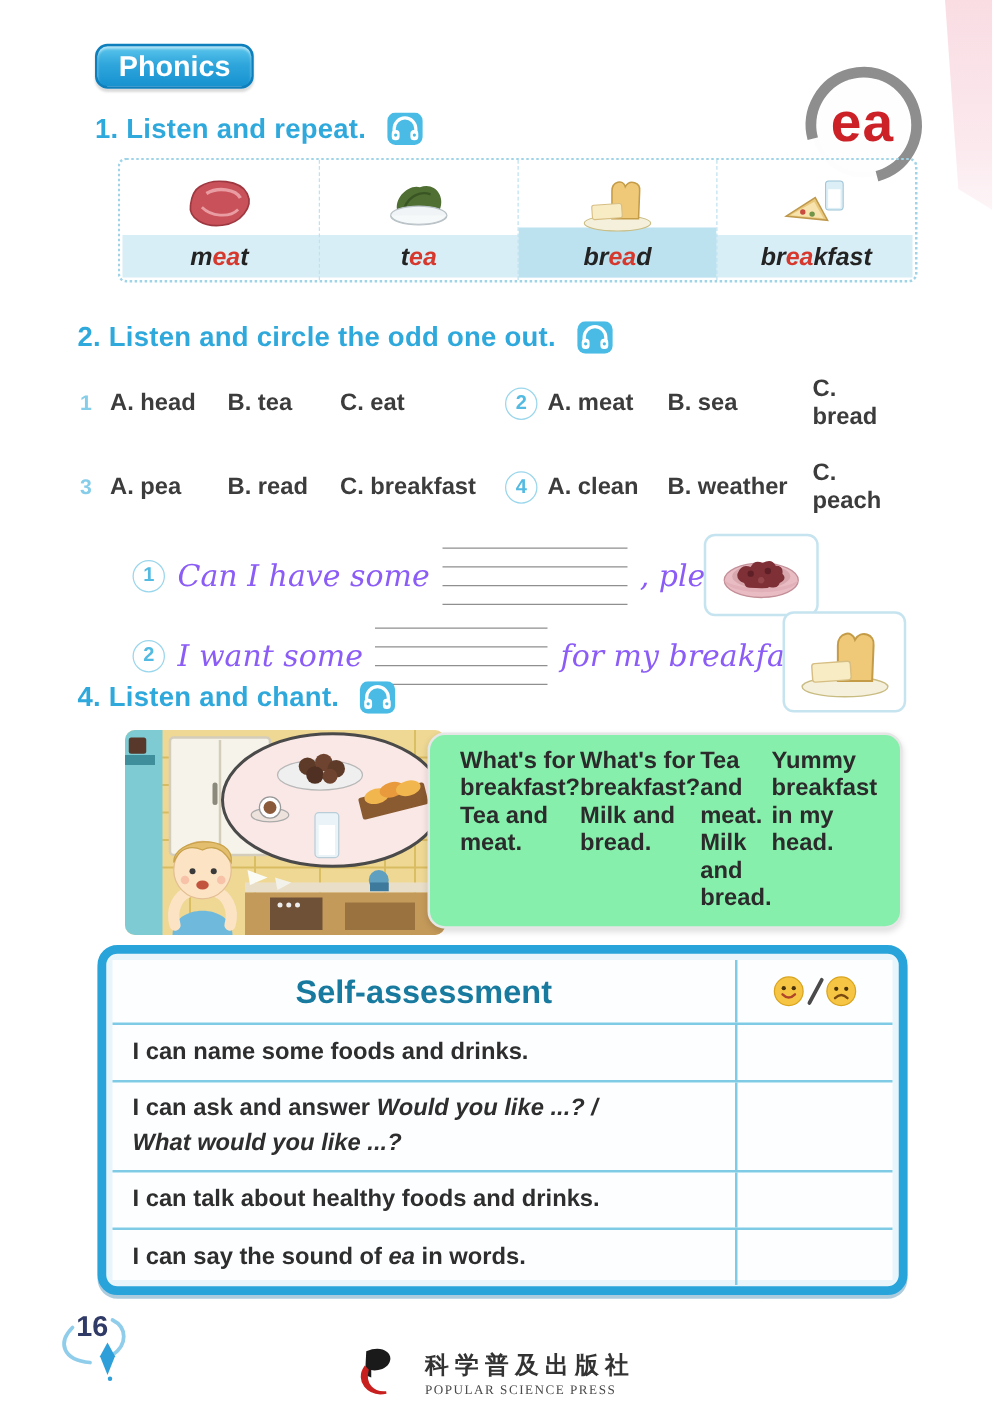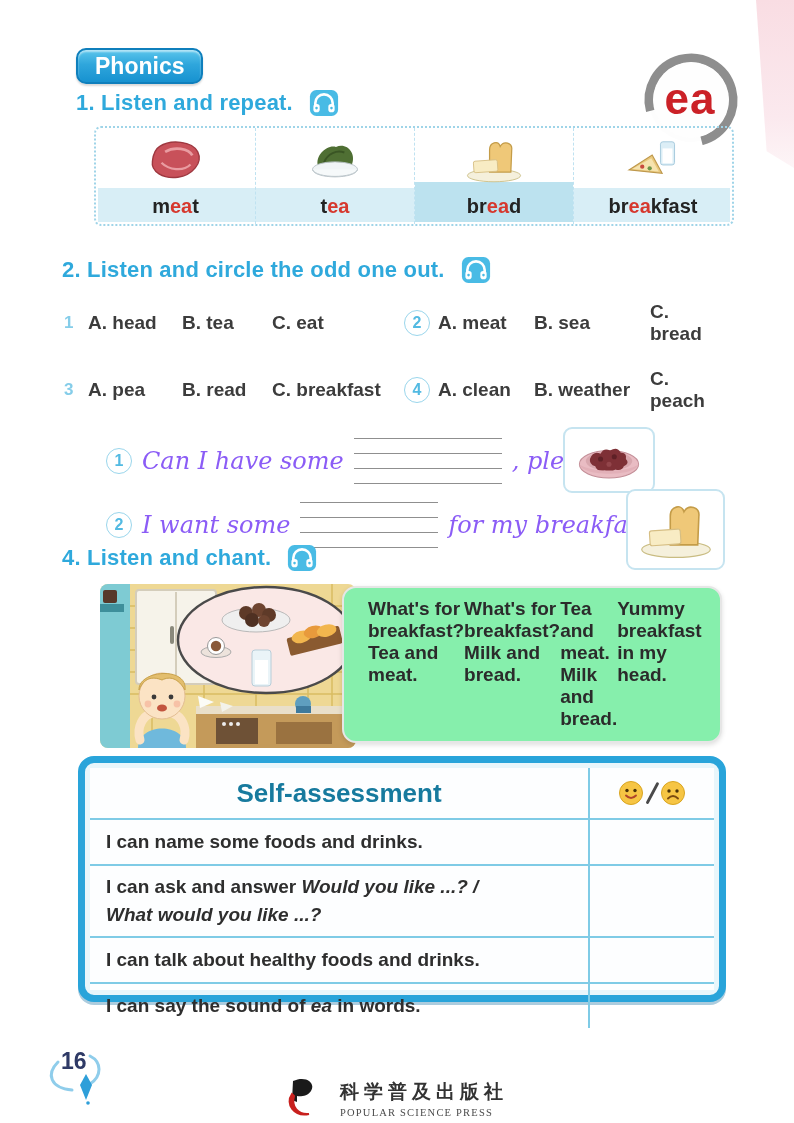--- a/index.html
+++ b/index.html
@@ -7,21 +7,21 @@
     position:relative;width:794px;height:1123px;background:#fff;
     font-family:"Liberation Sans", sans-serif;overflow:hidden;margin:0 auto;
   }
   .pink-corner{
     position:absolute;right:0;top:0;width:38px;height:168px;
     background:linear-gradient(180deg,#F9DDE3 0%,#FBE9EE 70%,#FDF5F7 100%);
     clip-path:polygon(0 0,100% 0,100% 100%,28% 90%);
   }
   
   .phonics-badge{
-    position:absolute;left:76px;top:48px;height:32px;line-height:32px;
+    position:absolute;left:76px;top:35px;height:32px;line-height:32px;
     padding:0 17px;border-radius:10px;
     background:linear-gradient(180deg,#5BC6EC 0%,#2FA6DC 45%,#1792D0 100%);
     border:2px solid #0F7FBC;color:#fff;font-size:23px;font-weight:bold;
     box-shadow:inset 0 2px 2px rgba(255,255,255,.55), 0 2px 2px rgba(0,0,0,.15);
   }
   
   .sec-title{
     position:absolute;display:flex;align-items:center;gap:16px;
     color:#2FA9DC;font-size:22px;font-weight:bold;letter-spacing:.2px;
   }
@@ -32,21 +32,21 @@
     position:absolute;left:0;top:24px;width:104px;text-align:center;
     color:#CB2127;font-size:44px;font-weight:bold;letter-spacing:1px;
   }
   
   .word-box{
     position:absolute;left:94px;top:126px;width:636px;height:96px;
     border:2px dotted #9FD4E8;border-radius:7px;
     display:grid;grid-template-columns:repeat(4,1fr);
   }
   .word-band{position:absolute;left:2px;right:2px;bottom:2px;height:34px;background:#D8EEF6;}
-  .word-cell{position:relative;display:flex;flex-direction:column;align-items:center;justify-content:space-between;}
+  .word-cell{position:relative;display:flex;flex-direction:column;align-items:center;justify-content:flex-end;font-style:italic;}
   .word-cell + .word-cell{border-left:1px dashed #BFE2F1;}
   .cell-highlight{position:absolute;left:0;right:0;bottom:2px;height:40px;background:#BCE2EF;}
   .food-img{margin-top:7px;height:50px;display:flex;align-items:center;z-index:1;}
   .word{z-index:1;height:36px;line-height:36px;font-size:20px;color:#232323;font-weight:bold;}
   .word .ea{color:#D6382E;}
   
   .odd-grid{
     position:absolute;left:64px;top:301px;width:660px;
     display:grid;grid-template-columns:24px 94px 90px 132px 34px 96px 116px auto;
     row-gap:23px;align-items:center;font-size:19px;color:#3c3c3c;font-weight:bold;
@@ -72,21 +72,21 @@
   .chant-panel{
     position:absolute;left:342px;top:586px;width:380px;height:157px;z-index:2;
     background:#86efac;border:2px solid #E6E6E6;border-radius:14px;
     box-shadow:0 2px 5px rgba(0,0,0,.13);
     padding:10px 24px;box-sizing:border-box;
     display:flex;flex-direction:row;justify-content:space-around;
     font-size:19px;color:#2b2b2b;font-weight:bold;
   }
   
   .sa-box{
-    position:absolute;left:78px;top:756px;width:648px;height:246px;box-sizing:border-box;
+    position:absolute;left:78px;top:756px;width:648px;height:280px;box-sizing:border-box;
     border:7px solid #29A4DA;border-radius:16px;background:#E8F6FB;padding:5px;
     box-shadow:0 3px 0 rgba(16,110,160,.35);
   }
   .sa-table{background:#FDFEFF;height:100%;display:grid;grid-template-rows:50px 46px 72px 46px 46px;}
   .sa-row{display:grid;grid-template-columns:1fr 126px;}
   .sa-row + .sa-row{border-top:2px solid #7FCBE6;}
   .sa-main{display:flex;flex-direction:column;justify-content:center;padding-left:16px;font-size:19px;color:#2e2e2e;font-weight:bold;line-height:1.5;}
   .sa-answer{border-left:2px solid #7FCBE6;cursor:pointer;}
   .sa-header-title{display:flex;align-items:center;justify-content:center;color:#177A9E;font-size:26px;font-weight:bold;}
   .sa-faces{border-left:2px solid #7FCBE6;display:flex;align-items:center;justify-content:center;gap:7px;}

